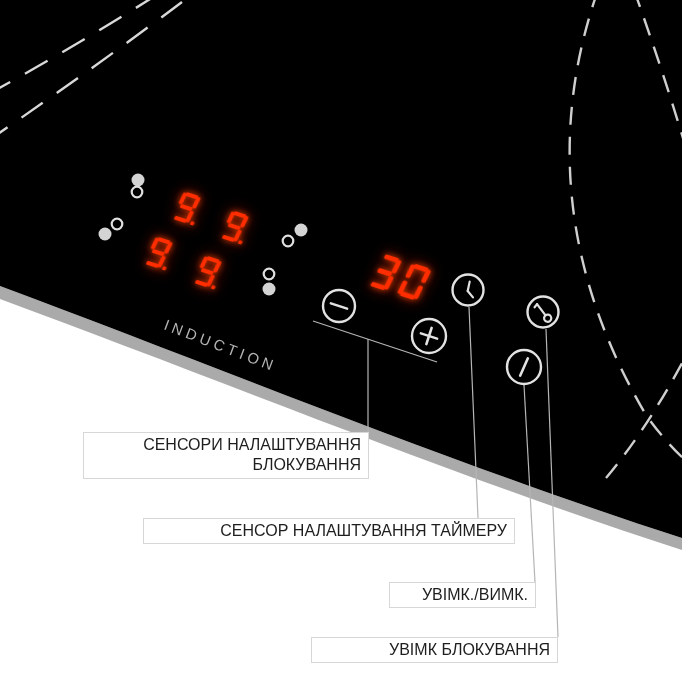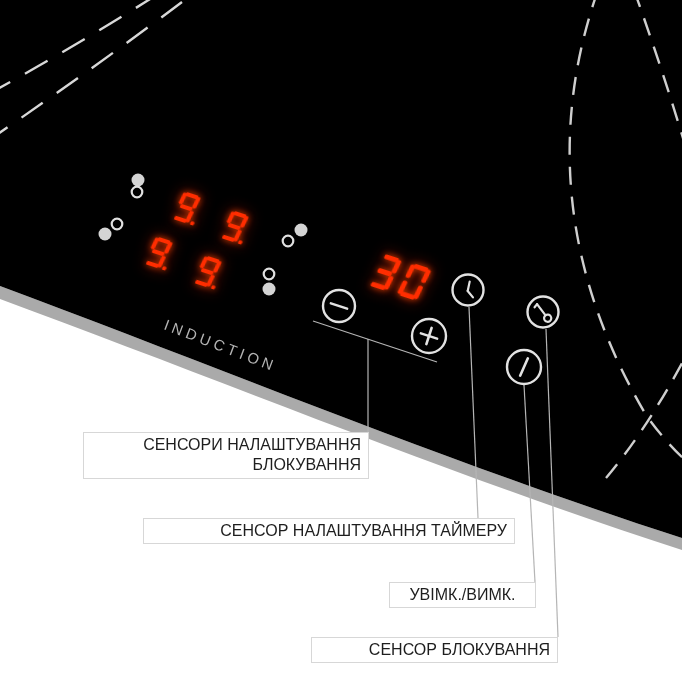--- a/index.html
+++ b/index.html
@@ -169,20 +169,20 @@
 
   <div class="brand">INDUCTION</div>
 
   <div class="callout" style="left:83px;top:432px;width:270px;">
     <div>СЕНСОРИ НАЛАШТУВАННЯ</div>
     <div>БЛОКУВАННЯ</div>
   </div>
   <div class="callout" style="left:107px;top:518px;width:356px;margin-left:36px;">
     <div>СЕНСОР НАЛАШТУВАННЯ ТАЙМЕРУ</div>
   </div>
-  <div class="callout" style="left:389px;top:582px;width:131px;text-align:center;">
+  <div class="callout" style="left:389px;top:582px;width:131px;">
     <div>УВІМК./ВИМК.</div>
   </div>
   <div class="callout" style="left:311px;top:637px;width:231px;">
-    <div>СЕНСОР БЛОКУВАННЯ</div>
+    <div>УВІМК БЛОКУВАННЯ</div>
   </div>
 
 </div>
 
 </body></html>

